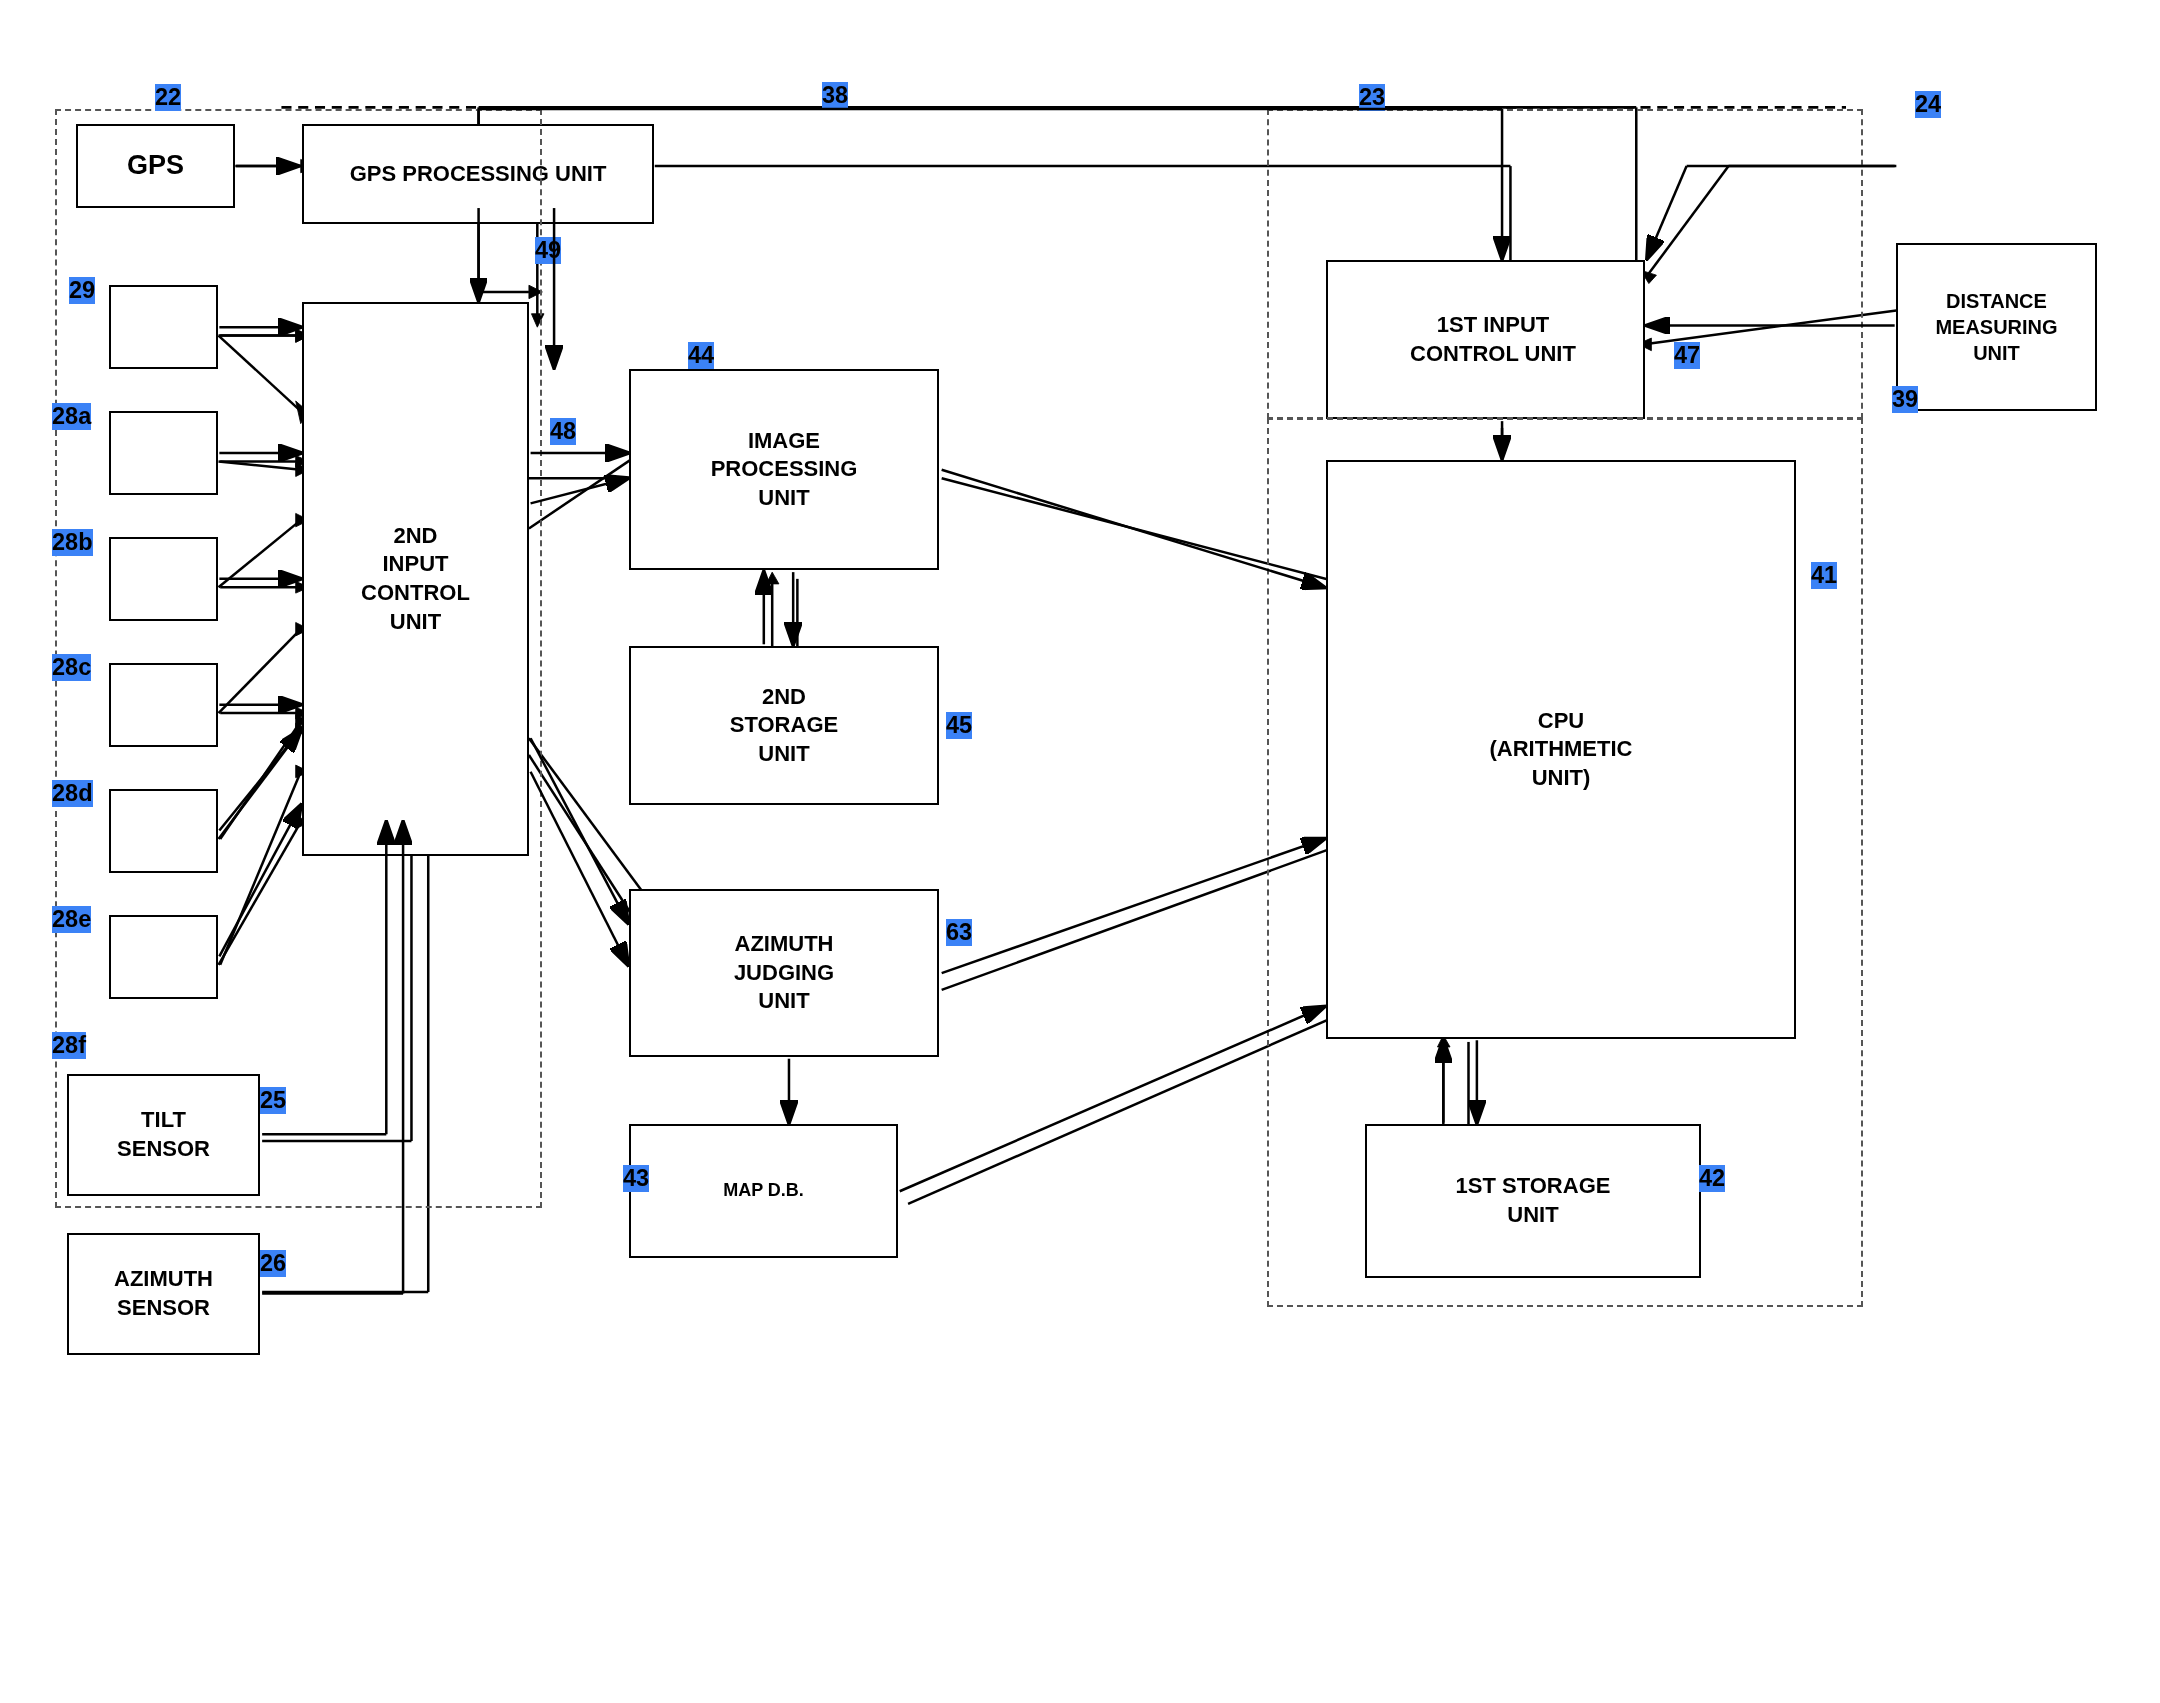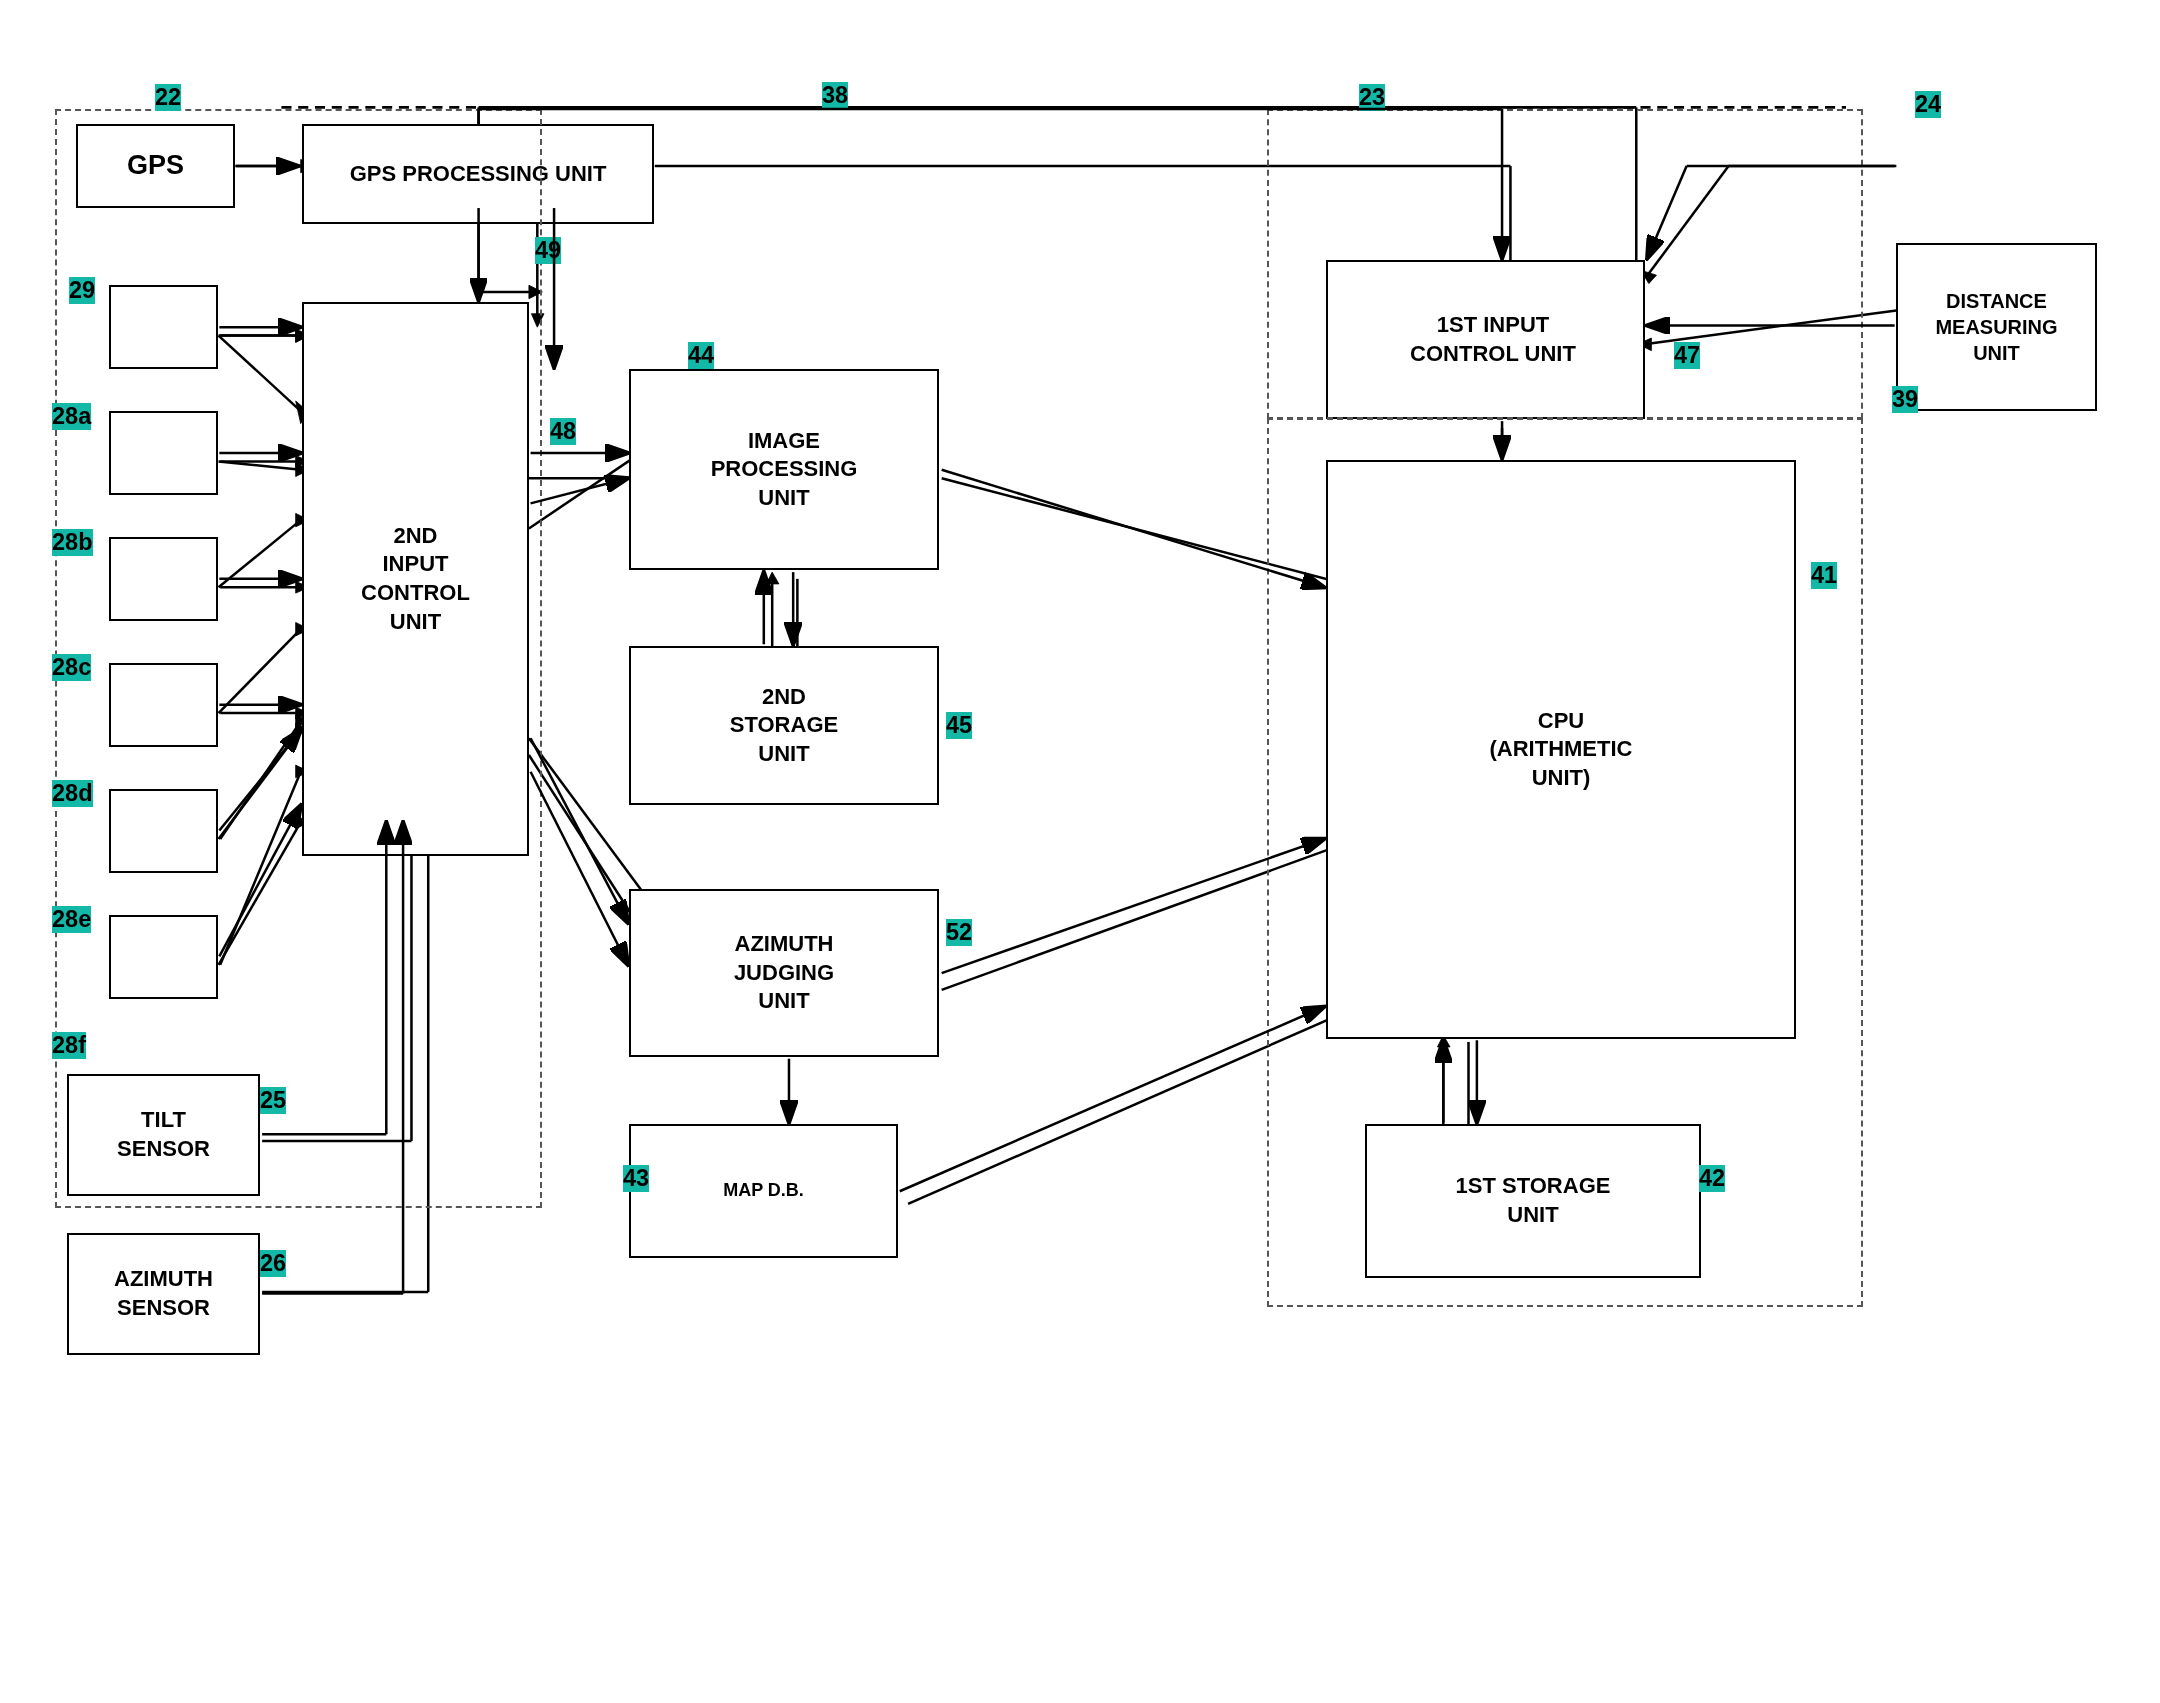--- a/index.html
+++ b/index.html
@@ -31,21 +31,21 @@
     }
     .dashed-box {
       position: absolute;
       border: 2.5px dashed #555;
       background: transparent;
     }
     .label {
       position: absolute;
       font-size: 23.5px;
       font-weight: bold;
-      background: #14b8a6;
+      background: #3b82f6;
     }
     svg.arrows {
       position: absolute;
       top: 0; left: 0;
       width: 2161px;
       height: 1703px;
       pointer-events: none;
     }
     svg.arrows line, svg.arrows path, svg.arrows polyline {
       stroke: #000;
@@ -266,21 +266,21 @@
   <div class="label" style="left:260px; top:1250px;">26</div>
 
   <div class="label" style="left:535px; top:237px;">49</div>
 
   <div class="label" style="left:550px; top:418px;">48</div>
 
   <div class="label" style="left:688px; top:342px;">44</div>
 
   <div class="label" style="left:946px; top:712px;">45</div>
 
-  <div class="label" style="left:946px; top:919px;">52</div>
+  <div class="label" style="left:946px; top:919px;">63</div>
 
   <div class="label" style="left:1674px; top:342px;">47</div>
 
   <div class="label" style="left:1892px; top:386px;">39</div>
 
   <div class="label" style="left:1811px; top:562px;">41</div>
 
   <div class="label" style="left:1699px; top:1165px;">42</div>
 
   <div class="label" style="left:623px; top:1165px;">43</div>

